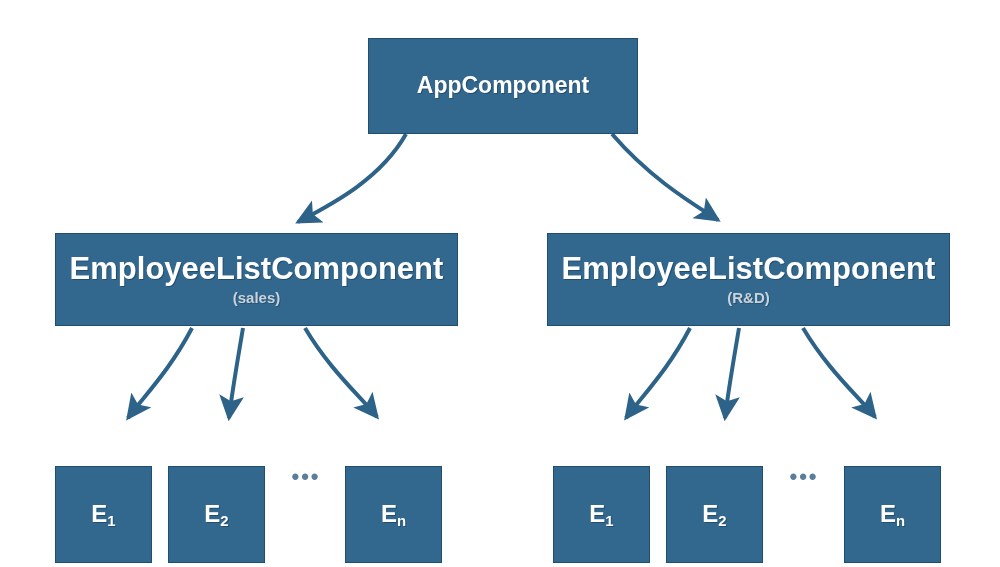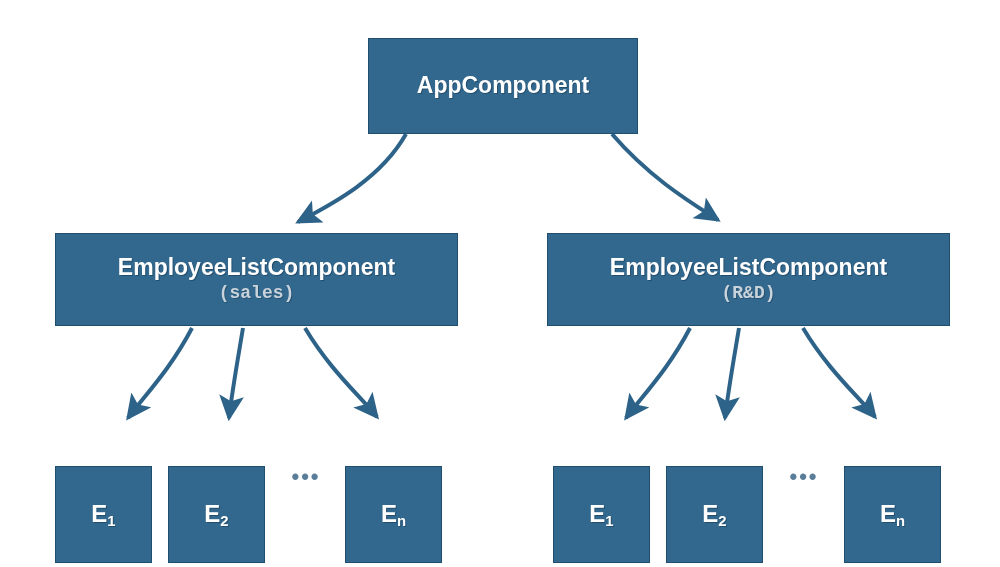--- a/index.html
+++ b/index.html
@@ -58,22 +58,22 @@
     left: 368px;
     top: 38px;
     width: 270px;
     height: 96px;
   }
   #node-app .node-title { font-size: 23px; }
   
   .node-mid { top: 233px; height: 93px; }
   #node-list-sales { left: 55px; width: 403px; }
   #node-list-rd { left: 547px; width: 403px; }
-  .node-mid .node-title { font-size: 23px; }
-  .node-mid .node-sub { font-size: 18px; margin-top: 4px; font-family: Liberation Mono, monospace; }
+  .node-mid .node-title { font-size: 31px; }
+  .node-mid .node-sub { font-size: 15px; margin-top: 4px; }
   
   .node-leaf {
     top: 430px;
     width: 97px;
     height: 97px;
     margin-top: 36px;
   }
   .node-leaf .node-title { font-size: 24px; }
   .node-leaf .node-title sub {
     font-size: 0.62em;

